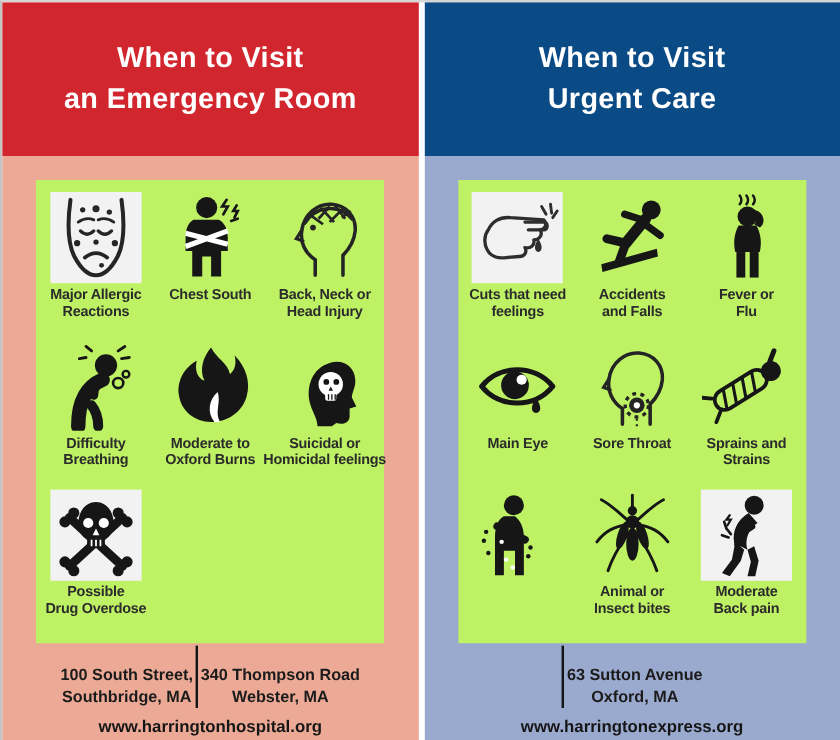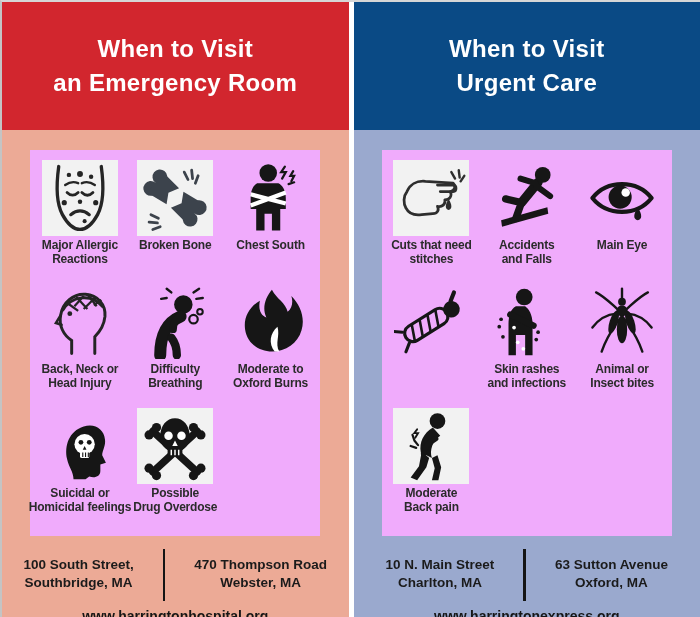--- a/index.html
+++ b/index.html
@@ -14,31 +14,31 @@
     height:128px;flex:none;display:flex;align-items:center;justify-content:center;
     text-align:center;color:#ffffff;font-weight:bold;font-size:24px;line-height:1.4;
     white-space:pre-line;letter-spacing:.3px;
   }
   .panel.er .panel-header{background:var(--er-header,#d2262e);}
   .panel.er .panel-body{background:var(--er-body,#ecaa96);}
   .panel.uc .panel-header{background:var(--uc-header,#0a4a85);}
   .panel.uc .panel-body{background:var(--uc-body,#9aa9ce);}
   .panel-body{flex:1;display:flex;flex-direction:column;align-items:center;}
   .card{
-    width:290px;height:386px;background:#f0abfc;margin-top:20px;box-sizing:border-box;
+    width:290px;height:386px;background:#bef264;margin-top:20px;box-sizing:border-box;
     padding:10px 2px 4px;display:grid;grid-template-columns:repeat(3,1fr);grid-auto-rows:1fr;
   }
   .cell{display:flex;flex-direction:column;align-items:center;justify-content:flex-start;min-width:0;}
   .icon-box{width:76px;height:76px;flex:none;display:flex;align-items:center;justify-content:center;margin-bottom:2px;}
   .icon-box.bg{background:#f2f2f2;}
   .label{
     font-size:12px;font-weight:bold;color:#2b2b2b;text-align:center;
     line-height:1.18;white-space:pre;letter-spacing:-0.2px;
   }
-  .addr-row{display:flex;align-items:center;justify-content:center;gap:29px;margin-top:11px;}
+  .addr-row{display:flex;align-items:flex-end;justify-content:center;gap:2px;}
   .addr{font-size:13.5px;font-weight:bold;color:#1b1b1b;text-align:center;line-height:1.32;white-space:pre;}
   .addr-divider{width:2.5px;height:52px;background:#141414;margin-top:2px;flex:none;}
   .website{font-size:14px;font-weight:bold;color:#161616;text-align:center;margin-top:7px;}
   svg{display:block;}
 </style>
 </head>
 <body>
 
 <div class="page">
 
@@ -63,37 +63,20 @@
                 <circle cx="23" cy="45" r="2.8" fill="#252525"></circle>
               <circle cx="40" cy="44" r="2.4" fill="#252525"></circle>
                 <circle cx="57" cy="45" r="2.8" fill="#252525"></circle>
               <circle cx="45" cy="65" r="2.2" fill="#252525"></circle>
             </svg>
           </div>
           <div class="label">Major Allergic
 Reactions</div>
         </div>
 
-        <div class="cell">
-          <div class="icon-box bg">
-            <svg width="74" height="74" viewBox="0 0 80 80">
-              <g fill="#3c434c" transform="rotate(38 40 40)">
-                <circle cx="13" cy="32" r="8"></circle>
-                  <circle cx="13" cy="48" r="8"></circle>
-                <path d="M13 26 L37 29 L31 40 L37 51 L13 54 Z"></path>
-                <circle cx="67" cy="32" r="8"></circle>
-                  <circle cx="67" cy="48" r="8"></circle>
-                <path d="M67 26 L43 29 L49 40 L43 51 L67 54 Z"></path>
-              </g>
-              <path d="M50 12 l4 8 M58 10 l1 9 M65 16 l-3 8" fill="none" stroke="#3c434c" stroke-width="3" stroke-linecap="round"></path>
-              <path d="M14 58 l8 4 M12 66 l9 1 M16 74 l8 -3" fill="none" stroke="#3c434c" stroke-width="3" stroke-linecap="round"></path>
-            </svg>
-          </div>
-          <div class="label">Broken Bone</div>
-        </div>
 
         <div class="cell">
           <div class="icon-box">
             <svg width="74" height="74" viewBox="0 0 80 80">
               <circle cx="37" cy="13" r="9.5" fill="#161616"></circle>
               <path d="M25 24 C20 27 18 33 18 40 L18 52 L24 52 L24 75 L33 75 L33 57 L41 57 L41 75 L50 75 L50 52 L56 52 L56 40 C56 31 52 26 48 24 Z" fill="#161616"></path>
               <path d="M18 36 L56 46 M56 34 L18 48" stroke="#ffffff" stroke-width="4.6"></path>
               <path d="M55 6 l-4 6 h5 l-4 7 M64 11 l-3 5 h4 l-3 6" fill="none" stroke="#161616" stroke-width="2.4" stroke-linecap="round"></path>
               <path d="M59 25 l6 -2" fill="none" stroke="#161616" stroke-width="2.4" stroke-linecap="round"></path>
             </svg>
@@ -181,21 +164,21 @@
           <div class="label">Possible
 Drug Overdose</div>
         </div>
 
       </div>
 
       <div class="addr-row">
         <div class="addr">100 South Street,
 Southbridge, MA</div>
         <div class="addr-divider"></div>
-        <div class="addr">470 Thompson Road
+        <div class="addr">340 Thompson Road
 Webster, MA</div>
       </div>
       <div class="website">www.harringtonhospital.org</div>
     </div>
   </div>
 
   <div class="panel uc">
     <div class="panel-header">
       <div>When to Visit
 Urgent Care</div>
@@ -206,83 +189,110 @@
         <div class="cell">
           <div class="icon-box bg">
             <svg width="74" height="74" viewBox="0 0 80 80">
               <path d="M14 33 C10 38 10 46 13 51 C16 57 23 59 30 58 L42 57 C47 57 49 53 47 49 C52 50 56 47 55 42 C60 42 63 38 61 33 C66 32 67 27 64 24 L34 22 C24 21 17 26 14 33 Z" fill="none" stroke="#2e2e2e" stroke-width="3" stroke-linejoin="round"></path>
               <path d="M47 26 L64 26 C68 26 68 33 64 33 L50 33" fill="none" stroke="#2e2e2e" stroke-width="3" stroke-linecap="round"></path>
               <path d="M59 41 C63 47 63 52 59 53 C55 52 55 47 59 41 Z" fill="#2e2e2e"></path>
               <path d="M62 12 l4 7 M70 10 l1 8 M76 16 l-4 6" fill="none" stroke="#2e2e2e" stroke-width="2.6" stroke-linecap="round"></path>
             </svg>
           </div>
           <div class="label">Cuts that need
-stitches</div>
+feelings</div>
         </div>
 
         <div class="cell">
           <div class="icon-box">
             <svg width="74" height="74" viewBox="0 0 80 80">
               <circle cx="57" cy="15" r="8.5" fill="#161616"></circle>
               <path d="M52 23 L34 45" stroke="#161616" stroke-width="10" stroke-linecap="round"></path>
               <path d="M50 27 L65 38 M49 24 L33 19" stroke="#161616" stroke-width="6.5" stroke-linecap="round"></path>
               <path d="M34 45 L17 41 M34 45 L28 62" stroke="#161616" stroke-width="8" stroke-linecap="round"></path>
               <path d="M12 64 L62 50 L63 57 L13 71 Z" fill="#161616"></path>
             </svg>
           </div>
           <div class="label">Accidents
 and Falls</div>
         </div>
 
+        <div class="cell">
+          <div class="icon-box">
+            <svg width="74" height="74" viewBox="0 0 80 80">
+              <path d="M34 10 q3 -4 0 -8 M40 10 q3 -4 0 -8 M46 10 q3 -4 0 -8" fill="none" stroke="#161616" stroke-width="2.2" stroke-linecap="round"></path>
+              <circle cx="41" cy="21" r="9" fill="#161616"></circle>
+              <path d="M47 15 C56 17 58 27 52 31 L47 28 C50 25 49 20 45 19 Z" fill="#161616"></path>
+              <path d="M33 29 C29 36 28 45 30 53 L52 53 C54 45 53 36 49 29 Z" fill="#161616"></path>
+              <rect x="31" y="53" width="8" height="23" fill="#161616"></rect>
+              <rect x="43" y="53" width="8" height="23" fill="#161616"></rect>
+            </svg>
+          </div>
+          <div class="label">Fever or
+Flu</div>
+        </div>
 
         <div class="cell">
           <div class="icon-box">
             <svg width="74" height="74" viewBox="0 0 80 80">
               <path d="M8 40 C24 20 56 20 72 40 C56 60 24 60 8 40 Z" fill="none" stroke="#161616" stroke-width="4.6" stroke-linejoin="round"></path>
               <circle cx="38" cy="39" r="12.5" fill="#161616"></circle>
               <circle cx="44" cy="34" r="4.6" fill="#ffffff"></circle>
               <path d="M57 50 C62 58 62 63 57 64 C52 63 52 58 57 50 Z" fill="#161616"></path>
             </svg>
           </div>
           <div class="label">Main Eye</div>
         </div>
 
+        <div class="cell">
+          <div class="icon-box">
+            <svg width="74" height="74" viewBox="0 0 80 80">
+              <path d="M31 74 L31 60 C22 54 17 44 19 33 C21 19 33 9 46 10 C59 11 68 21 67 34 C66 44 61 51 56 56 L56 74" fill="none" stroke="#242424" stroke-width="3.2" stroke-linecap="round"></path>
+              <path d="M19 33 L14 41 L20 43" fill="none" stroke="#242424" stroke-width="2.8" stroke-linecap="round"></path>
+              <circle cx="44" cy="57" r="10.5" fill="none" stroke="#242424" stroke-width="3" stroke-dasharray="3.5 4"></circle>
+              <circle cx="44" cy="57" r="7" fill="#242424"></circle>
+              <circle cx="44" cy="57" r="2.8" fill="#ffffff"></circle>
+              <path d="M44 69 v8" stroke="#242424" stroke-width="2" stroke-dasharray="2 3"></path>
+            </svg>
+          </div>
+          <div class="label">Sore Throat</div>
+        </div>
 
         <div class="cell">
           <div class="icon-box">
             <svg width="74" height="74" viewBox="0 0 80 80">
               <g transform="rotate(-32 40 40)">
                 <rect x="8" y="31" width="52" height="18" rx="9" fill="none" stroke="#161616" stroke-width="3.4"></rect>
                 <path d="M21 31 l-7 18 M31 31 l-7 18 M41 31 l-7 18 M51 31 l-7 18" stroke="#161616" stroke-width="2.8"></path>
                 <circle cx="66" cy="40" r="9" fill="#161616"></circle>
                 <path d="M70 32 l8 -6" stroke="#161616" stroke-width="4.5" stroke-linecap="round"></path>
                 <path d="M8 33 l-8 -6 M8 47 l-8 6" stroke="#161616" stroke-width="3.4" stroke-linecap="round"></path>
               </g>
             </svg>
           </div>
+          <div class="label">Sprains and
+Strains</div>
         </div>
 
         <div class="cell">
           <div class="icon-box">
             <svg width="74" height="74" viewBox="0 0 80 80">
               <circle cx="37" cy="13" r="9" fill="#161616"></circle>
               <path d="M28 23 C22 26 20 34 20 42 L20 76 L28 76 L28 54 L38 54 L38 76 L46 76 L46 42 C46 32 42 26 38 23 Z" fill="#161616"></path>
               <path d="M22 32 L47 44" stroke="#161616" stroke-width="7" stroke-linecap="round"></path>
               <circle cx="12" cy="37" r="2" fill="#161616"></circle>
                 <circle cx="10" cy="45" r="2" fill="#161616"></circle>
               <circle cx="52" cy="51" r="2" fill="#161616"></circle>
                 <circle cx="50" cy="59" r="2" fill="#161616"></circle>
               <circle cx="14" cy="56" r="2" fill="#161616"></circle>
               <circle cx="30" cy="62" r="2" fill="#ffffff"></circle>
                 <circle cx="36" cy="69" r="2" fill="#ffffff"></circle>
               <circle cx="26" cy="46" r="2" fill="#ffffff"></circle>
             </svg>
           </div>
-          <div class="label">Skin rashes
-and infections</div>
         </div>
 
         <div class="cell">
           <div class="icon-box">
             <svg width="74" height="74" viewBox="0 0 80 80">
               <path d="M40 4 V14" stroke="#161616" stroke-width="2.6" stroke-linecap="round"></path>
               <circle cx="40" cy="18" r="4.2" fill="#161616"></circle>
               <circle cx="40" cy="28" r="6" fill="#161616"></circle>
               <ellipse cx="40" cy="48" rx="5.6" ry="15" fill="#161616"></ellipse>
               <ellipse cx="31" cy="40" rx="4.4" ry="13" fill="#161616" transform="rotate(18 31 40)"></ellipse>
@@ -308,22 +318,20 @@
               <path d="M25 22 l-3 4 h4 l-3 5" fill="none" stroke="#161616" stroke-width="2" stroke-linecap="round"></path>
             </svg>
           </div>
           <div class="label">Moderate
 Back pain</div>
         </div>
 
       </div>
 
       <div class="addr-row">
-        <div class="addr">10 N. Main Street
-Charlton, MA</div>
         <div class="addr-divider"></div>
         <div class="addr">63 Sutton Avenue
 Oxford, MA</div>
       </div>
       <div class="website">www.harringtonexpress.org</div>
     </div>
   </div>
 
 </div>
 

